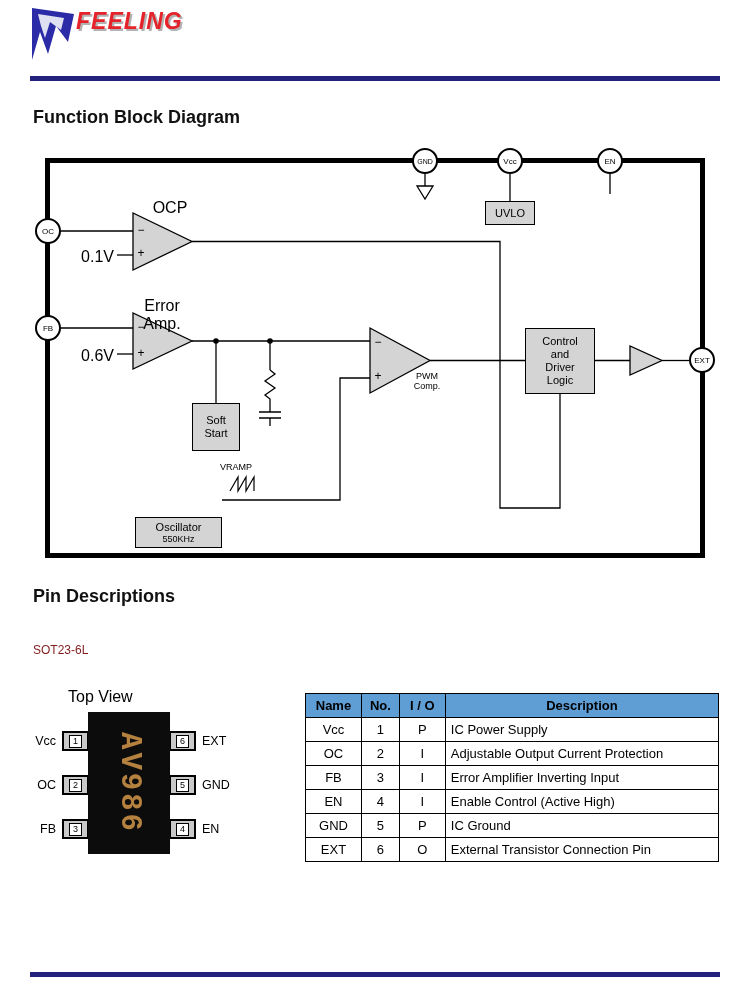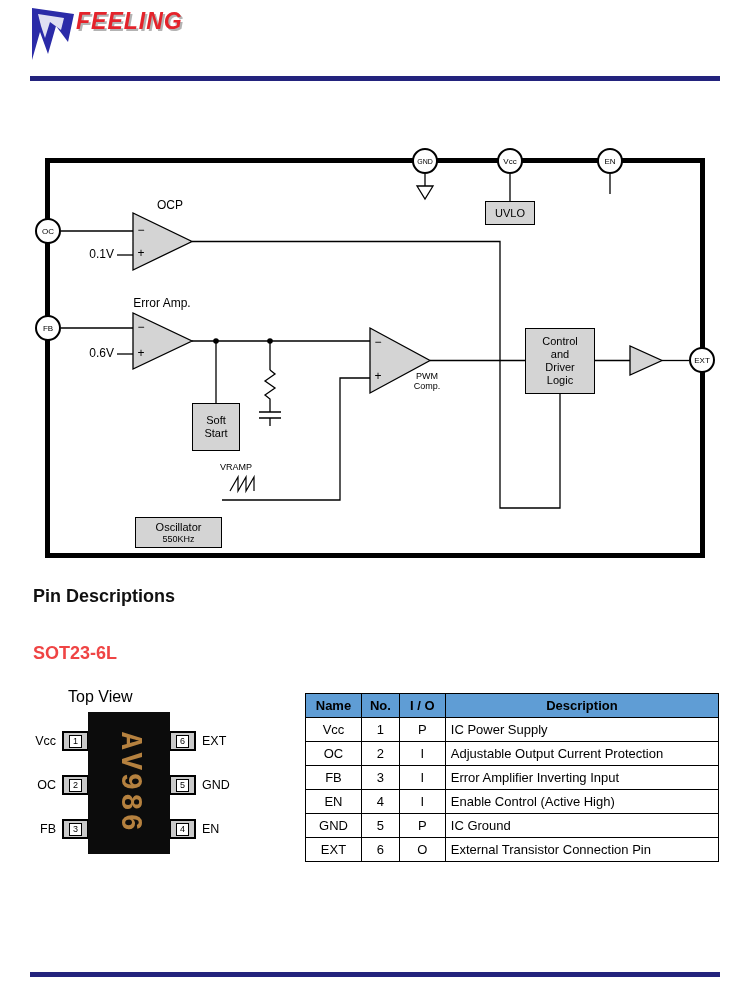--- a/index.html
+++ b/index.html
@@ -15,37 +15,37 @@
     position:absolute; font-size:23px; font-weight:bold; font-style:italic;
     color:var(--brand-red,#e4232b); letter-spacing:1px;
     text-shadow:2px 2px 0 #b3b3b3; white-space:nowrap;
   }
   .part-number {
     position:absolute; font-size:15px; font-weight:bold; font-style:italic;
     color:var(--brand-red,#e4232b); text-align:right;
   }
   .rule { position:absolute; height:5px; background:var(--rule-navy,#23237d); }
   .h1 { position:absolute; font-size:18px; font-weight:bold; color:#111; }
-  .h2 { position:absolute; font-size:18px; font-weight:bold; color:#ef4444; }
+  .h2 { position:absolute; font-size:12px; font-weight:normal; color:#7f1d1d; }
 
   
   .diagram { position:absolute; left:45px; top:158px; width:660px; height:400px; }
   .diagram svg { position:absolute; left:0; top:0; overflow:visible; }
   .pin-circle {
     position:absolute; width:26px; height:26px; border-radius:50%;
     background:#fff; border:2px solid #000; display:flex; align-items:center;
     justify-content:center; font-size:8px; z-index:3;
   }
   .diagram-box {
     position:absolute; border:1px solid #000; background:var(--block-fill,#d4d4d4);
     display:flex; flex-direction:column; align-items:center; justify-content:center;
     text-align:center; font-size:11px; line-height:1.18; z-index:2;
   }
   .diagram-box .sm { font-size:9px; }
-  .dlabel { position:absolute; font-size:12px; line-height:1.1; z-index:2; }
+  .dlabel { position:absolute; font-size:16px; line-height:1.1; z-index:2; }
   .dlabel.c { text-align:center; }
   .dlabel.r { text-align:right; }
   .sign { position:absolute; font-size:12px; width:12px; text-align:center; z-index:2; }
 
   
   .chip-body {
     position:absolute; background:#0c0c0c; display:flex;
     align-items:center; justify-content:center; z-index:2;
   }
   .chip-mark {
@@ -81,20 +81,21 @@
 
   <div class="abs" style="left:30px;top:8px;width:44px;height:54px;">
     <svg width="44" height="54" viewBox="0 0 44 54">
       <polygon points="2,0 44,6 38,34 26,18 18,46 10,24 2,52" fill="#2b2ba8"></polygon>
       <polygon points="8,6 34,10 31,22 20,14 15,30 11,18" fill="#ffffff" opacity="0.85"></polygon>
     </svg>
   </div>
   <div class="brand-text" style="left:76px;top:8px;">FEELING</div>
   <div class="rule" style="left:30px;top:76px;width:690px;"></div>
 
+  <div class="h1" style="left:33px;top:107px;">Function Block Diagram</div>
 
   <div class="diagram">
     <svg width="660" height="400">
       <rect x="2.5" y="2.5" width="655" height="395" fill="none" stroke="#000" stroke-width="5"></rect>
 
       <path d="M380 16 V28" stroke="#000" stroke-width="1.3" fill="none"></path>
       <polygon points="372,28 388,28 380,41" fill="#fff" stroke="#000" stroke-width="1.3"></polygon>
       <path d="M465 16 V43" stroke="#000" stroke-width="1.3" fill="none"></path>
       <path d="M565 16 V36" stroke="#000" stroke-width="1.3" fill="none"></path>
 

